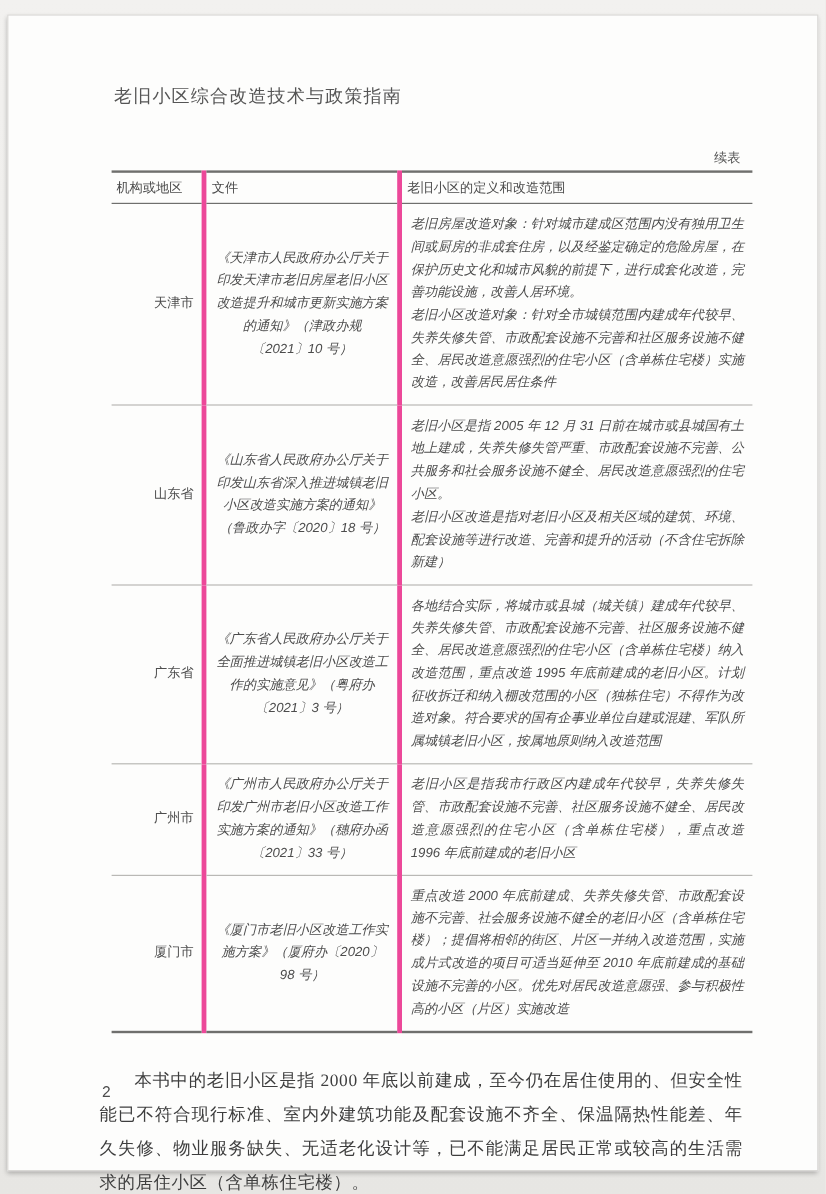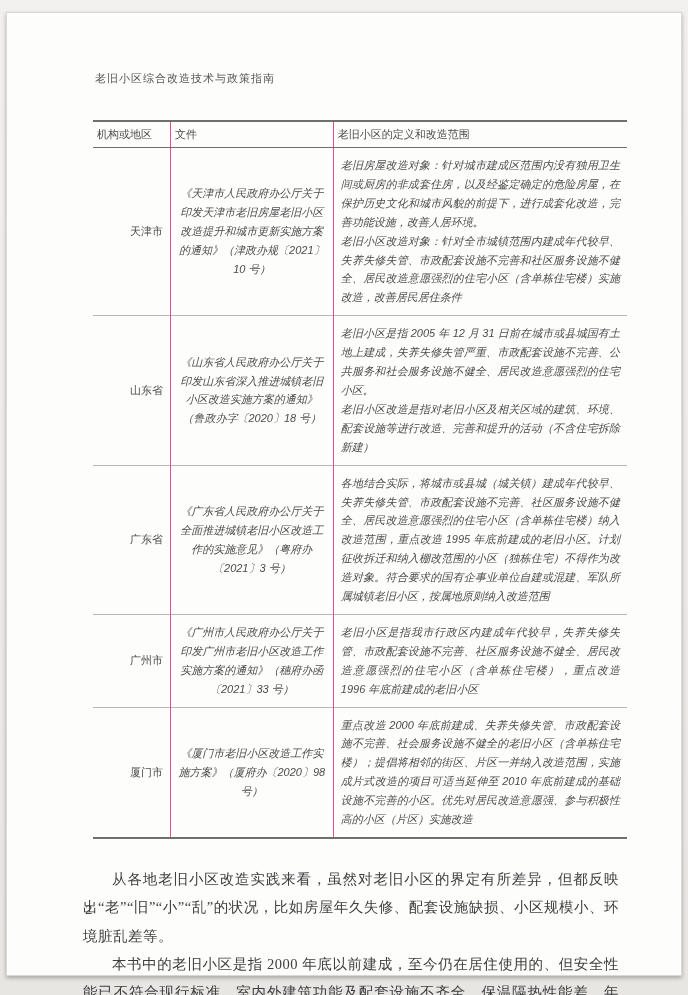--- a/index.html
+++ b/index.html
@@ -21,21 +21,21 @@
     background: #fdfdfc;
     border: 1px solid #d9d8d5;
     box-sizing: border-box;
     box-shadow: 0 2px 4px rgba(0,0,0,0.28);
     position: relative;
     padding: 58px 62px 0 76px;
     color: #454545;
   }
   .running-header {
     font-family: "Liberation Sans", "DejaVu Sans", sans-serif;
-    font-size: 11px;
+    font-size: 15px;
     color: #555;
     letter-spacing: 1px;
     margin: 0 0 34px 12px;
   }
   .continued-label {
     font-family: "Liberation Sans", "DejaVu Sans", sans-serif;
     font-size: 11px;
     color: #555;
     text-align: right;
     margin: 0 2px 3px 0;
@@ -64,21 +64,21 @@
   table.doc-table td {
     vertical-align: middle;
     padding: 8px 7px;
     line-height: 1.72;
   }
   table.doc-table tbody tr + tr td {
     border-top: 1px solid #b9b8b5;
   }
   table.doc-table th + th,
   table.doc-table td + td {
-    border-left: 1px solid #ec4899;
+    border-left: 4px solid #ec4899;
     margin-left: 16px;
   }
   td.cell-region { text-align: right; }
   td.cell-doc { text-align: center; padding: 8px 9px; font-style: italic; }
   td.cell-def { text-align: justify; text-justify: inter-character; font-style: italic; }
   td.cell-def p { margin: 0; }
   .body-text {
     margin-top: 26px;
     font-size: 14.5px;
     line-height: 1.95;
@@ -101,20 +101,21 @@
   }
 </style>
 </head>
 <body>
 
 <div class="canvas">
   <div class="page">
 
     <div class="running-header">老旧小区综合改造技术与政策指南</div>
 
+    <div class="continued-label">续表</div>
 
     <table class="doc-table">
       <colgroup>
           <col class="c1">
           <col class="c2">
           <col class="c3">
         </colgroup>
       <thead>
         <tr>
           <th>机构或地区</th>
@@ -157,20 +158,19 @@
           <td class="cell-region">厦门市</td>
           <td class="cell-doc">《厦门市老旧小区改造工作实施方案》（厦府办〔2020〕98 号）</td>
           <td class="cell-def">
             <p>重点改造 2000 年底前建成、失养失修失管、市政配套设施不完善、社会服务设施不健全的老旧小区（含单栋住宅楼）；提倡将相邻的街区、片区一并纳入改造范围，实施成片式改造的项目可适当延伸至 2010 年底前建成的基础设施不完善的小区。优先对居民改造意愿强、参与积极性高的小区（片区）实施改造</p>
           </td>
         </tr>
       </tbody>
     </table>
 
     <div class="body-text">
-      <p>从各地老旧小区改造实践来看，虽然对老旧小区的界定有所差异，但都反映出“老”“旧”“小”“乱”的状况，比如房屋年久失修、配套设施缺损、小区规模小、环境脏乱差等。</p>
       <p>本书中的老旧小区是指 2000 年底以前建成，至今仍在居住使用的、但安全性能已不符合现行标准、室内外建筑功能及配套设施不齐全、保温隔热性能差、年久失修、物业服务缺失、无适老化设计等，已不能满足居民正常或较高的生活需求的居住小区（含单栋住宅楼）。</p>
 
     </div>
 
     <div class="page-number">2</div>
   </div>
 </div>
 
 </body></html>

